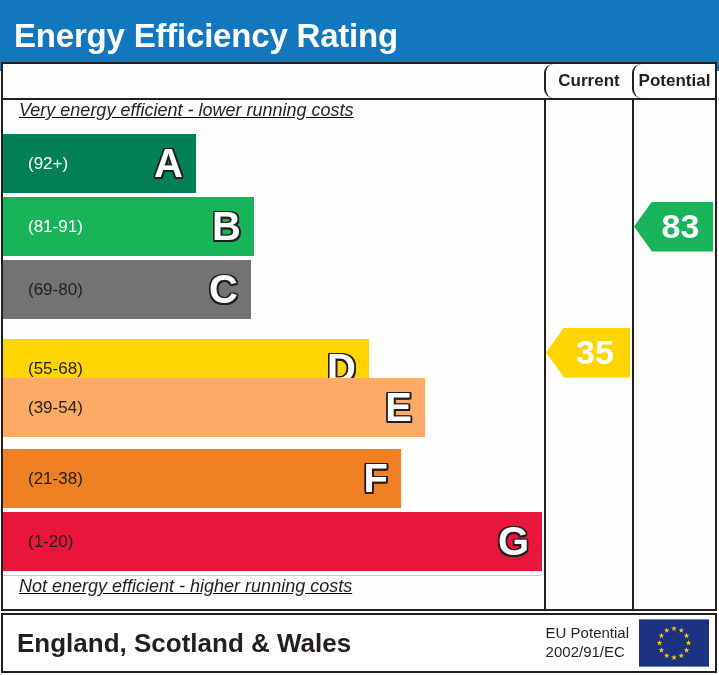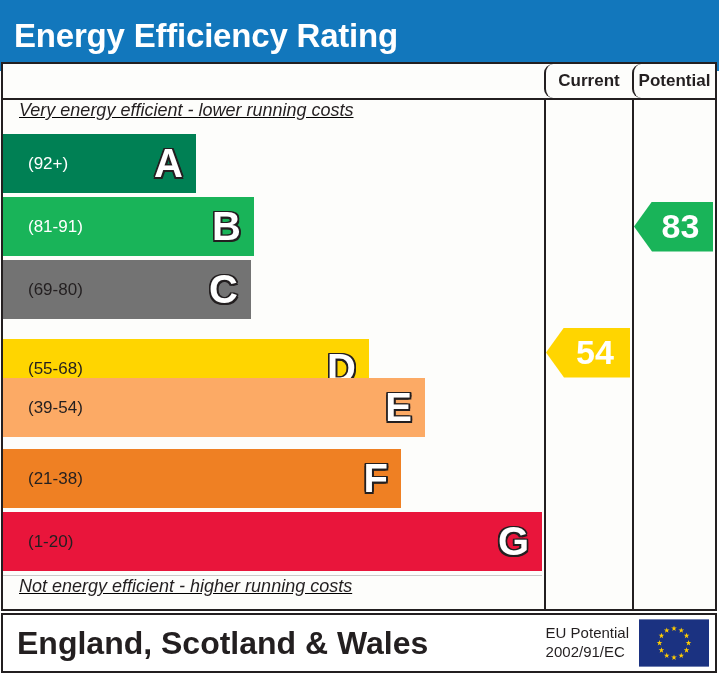--- a/index.html
+++ b/index.html
@@ -202,21 +202,21 @@
     height: 60px;
     border: 2px solid #231f20;
     box-sizing: border-box;
     background: #ffffff;
   }
   .footer-region {
     position: absolute;
     left: 14px;
     top: 50%;
     transform: translateY(-50%);
-    font-size: 32px;
+    font-size: 26px;
     font-weight: bold;
     color: #231f20;
     white-space: nowrap;
   }
   .footer-directive {
     position: absolute;
     right: 86px;
     top: 50%;
     transform: translateY(-50%);
     font-size: 15px;
@@ -299,21 +299,21 @@
         </div>
         <div class="band-row" style="top: 378px; padding-left: 32px;">
           <div class="band-bar" style="width: 539px; background: rgb(233, 21, 59);">
             <div class="band-range" style="color: rgb(35, 31, 32);">(1-20)</div>
             <div class="band-letter" style="right: 13px;">G</div>
           </div>
         </div>
       </div>
 
     <div class="rating-arrow rating-current" style="top: 263.5px; background: rgb(255, 213, 0); color: rgb(255, 255, 255);">
-      <span>54</span>
+      <span>35</span>
     </div>
     <div class="rating-arrow rating-potential" style="top: 137.5px; background: rgb(25, 180, 89); color: rgb(255, 255, 255);">
       <span>83</span>
     </div>
 
     <div class="caption caption-bottom">
       <span class="caption-text">Not energy efficient - higher running costs</span>
     </div>
 
   </div>

